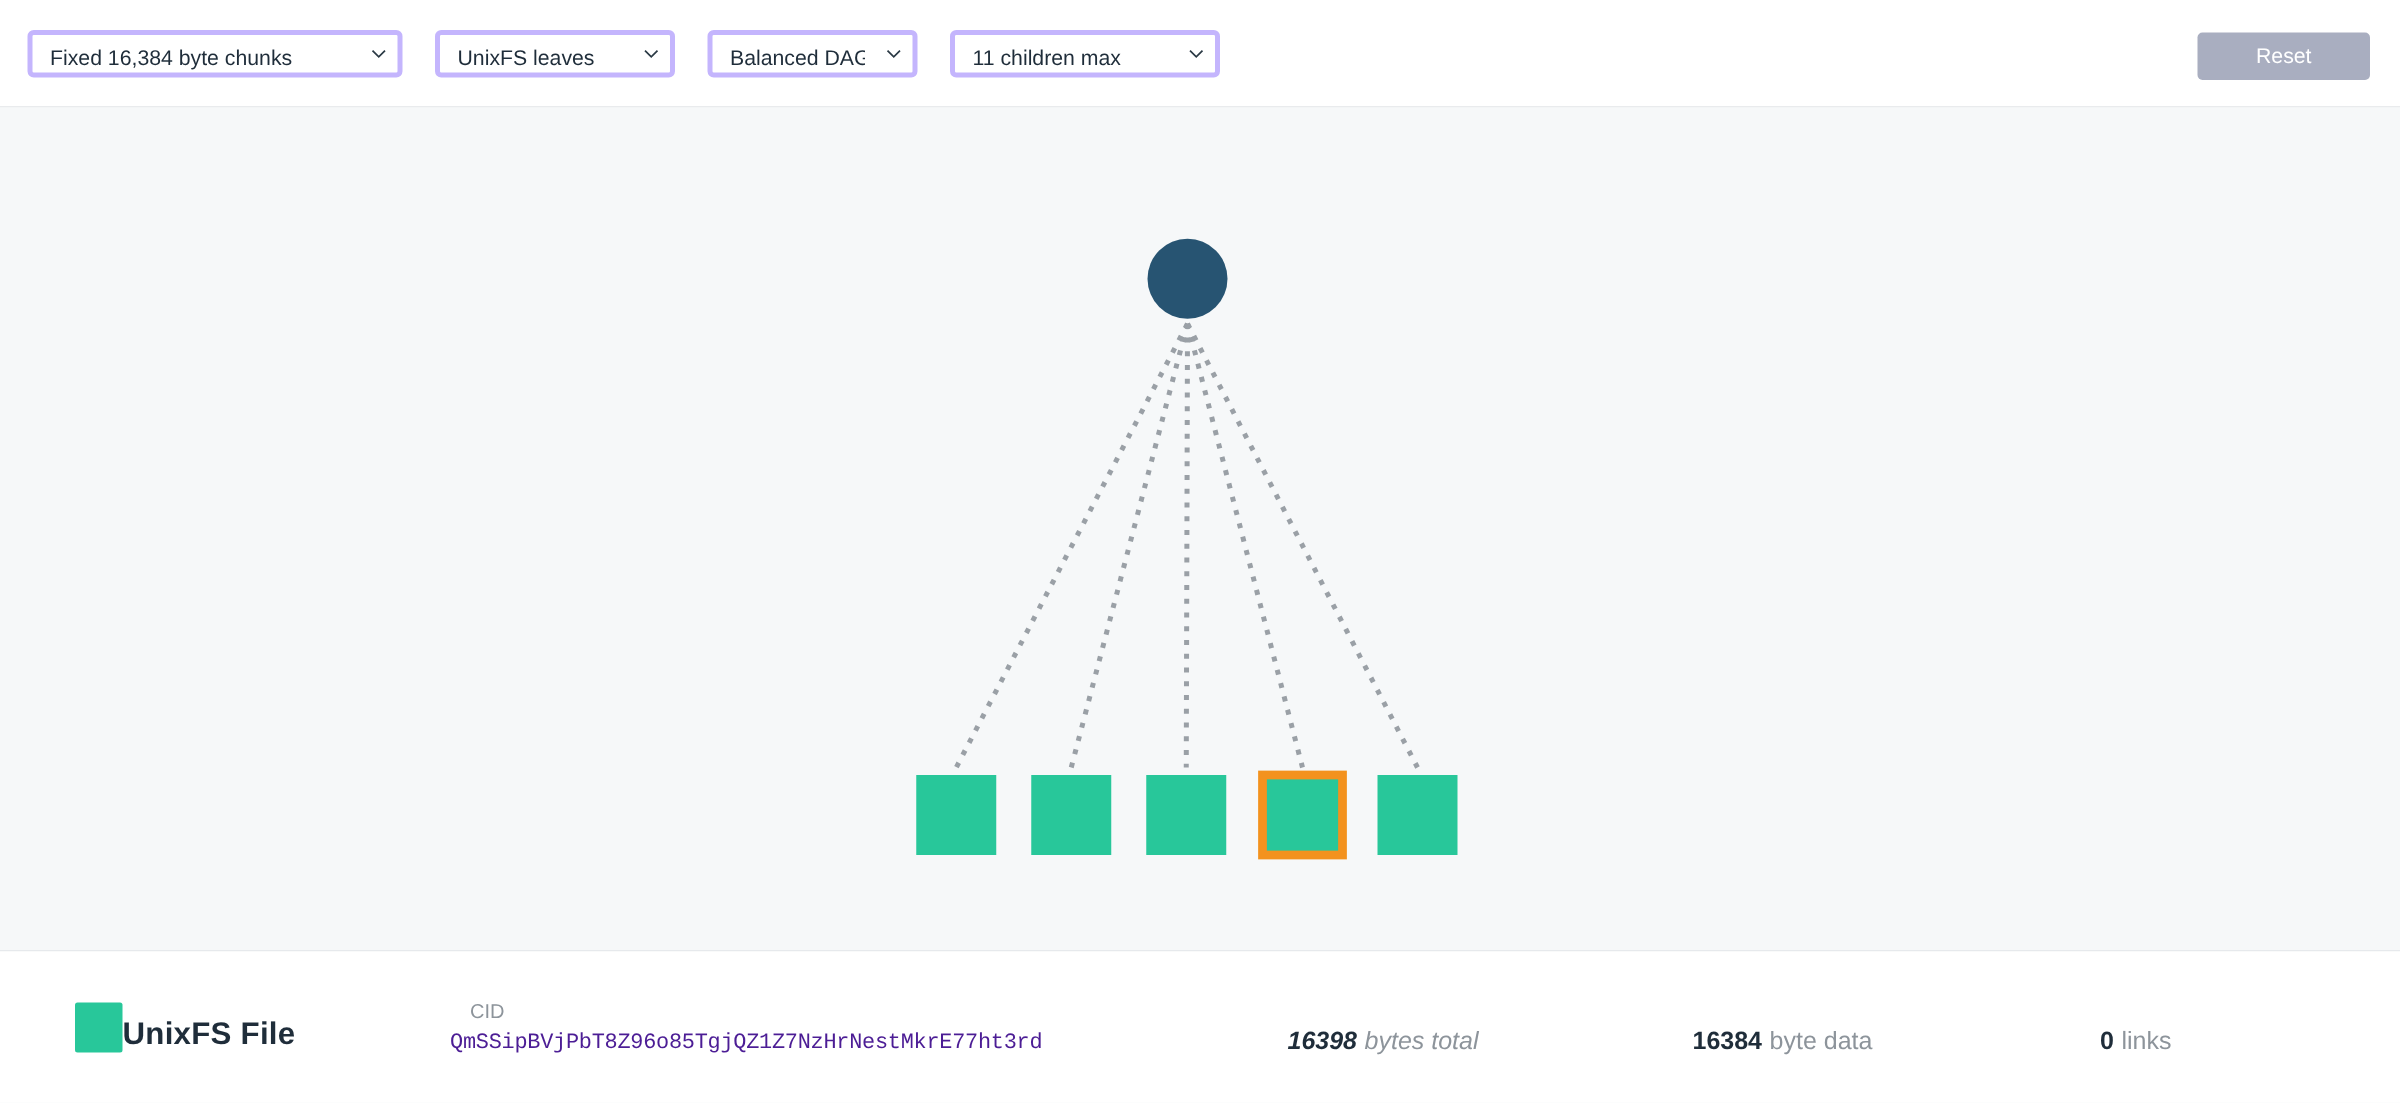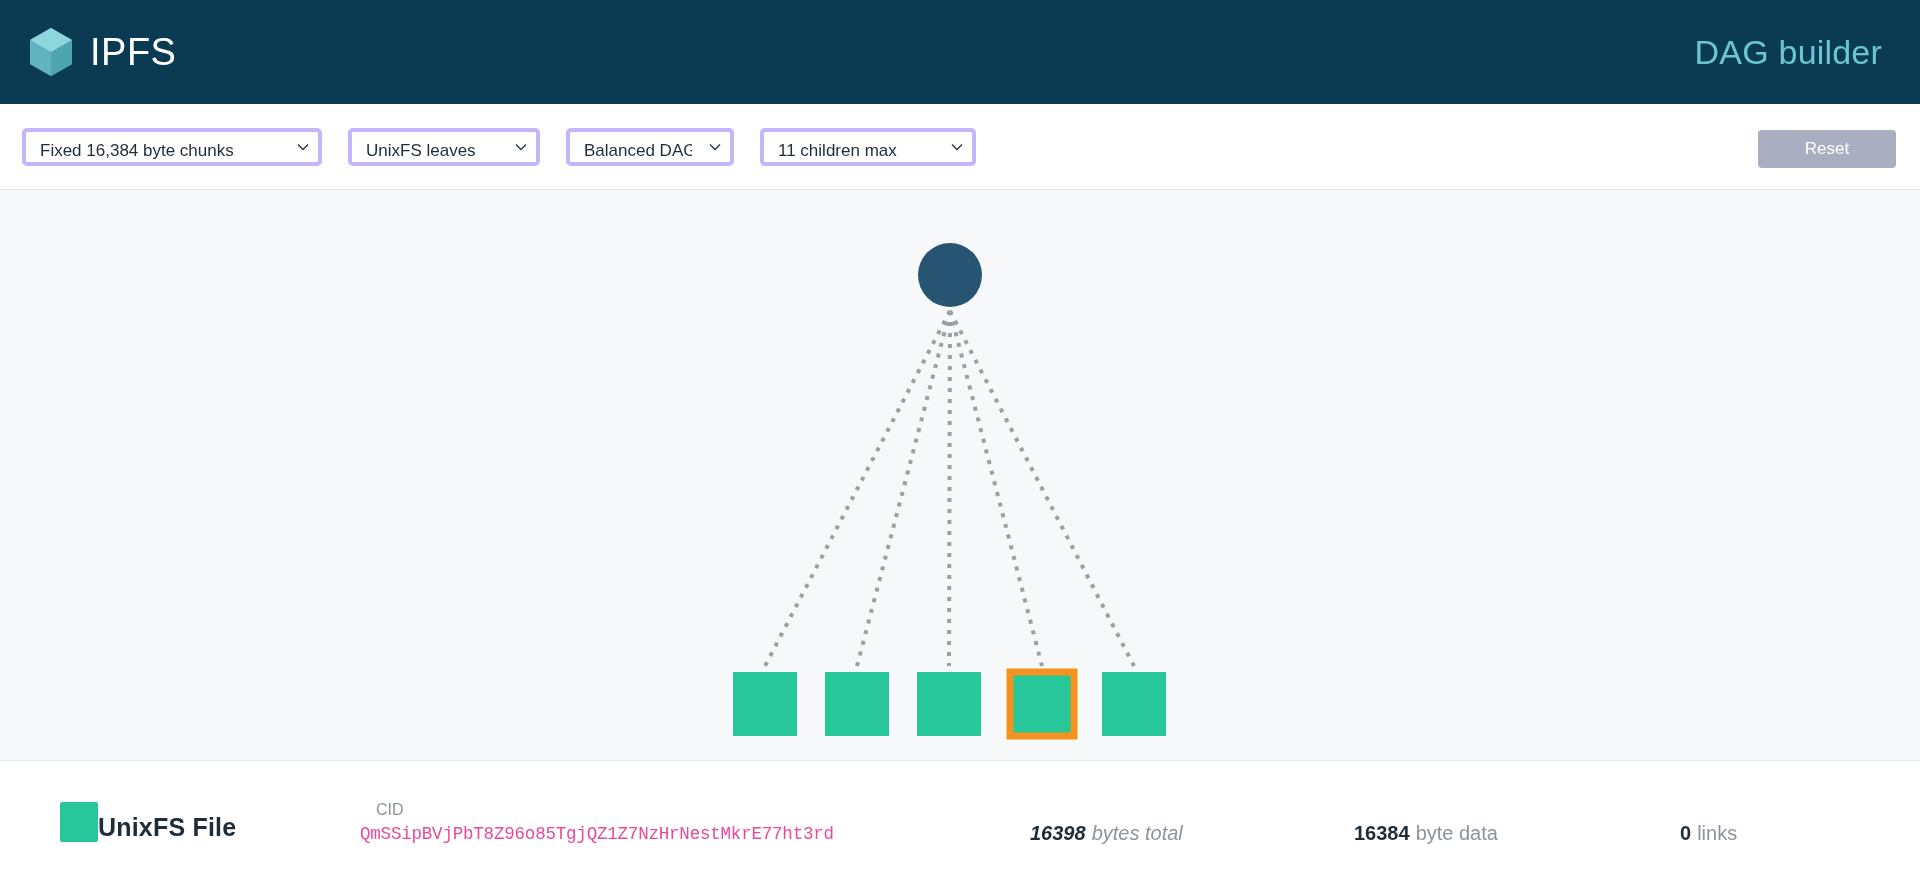--- a/index.html
+++ b/index.html
@@ -180,21 +180,21 @@
     font-family: Liberation Sans, sans-serif;
     font-size: 16px;
     color: #8d949b;
     line-height: 22px;
     margin-bottom: 2px;
     margin-left: 16px;
   }
   .cid-value {
     font-family: "Liberation Mono", monospace;
     font-size: 17.5px;
-    color: #ec4899;
+    color: #4c1d95;
     line-height: 22px;
     letter-spacing: -0.2px;
   }
   .footer-stats {
     position: absolute;
     left: 1030px;
     right: 0;
     top: 50%;
     transform: translateY(-50%);
     display: flex;
@@ -215,32 +215,20 @@
   }
   .stat-total   { position: absolute; left: 0px; font-style: italic; }
   .stat-data    { position: absolute; left: 324px; }
   .stat-links   { position: absolute; left: 650px; }
 </style>
 </head>
 <body>
 
 <div class="app">
 
-  <div class="header">
-    <div class="brand">
-      <svg class="brand-logo" viewBox="0 0 50 52">
-        <polygon points="25,2 46,14 46,38 25,50 4,38 4,14" fill="#6dc5cf"></polygon>
-        <polygon points="25,2 46,14 25,26 4,14" fill="#8ed6dd"></polygon>
-        <polygon points="4,14 25,26 25,50 4,38" fill="#5fb4bd"></polygon>
-        <polygon points="46,14 46,38 25,50 25,26" fill="#4ea5af"></polygon>
-      </svg>
-      <span class="brand-name">IPFS</span>
-    </div>
-    <div class="header-title">DAG builder</div>
-  </div>
 
   <div class="toolbar">
 
     <span class="select-wrap">
       <select class="select-box sel-chunker">
         <option>Fixed 16,384 byte chunks</option>
       </select>
       <svg class="select-arrow" viewBox="0 0 12 8">
         <path d="M1 1.5 L6 6.5 L11 1.5" fill="none" stroke="#2b3a45" stroke-width="1.4"></path>
       </svg>

